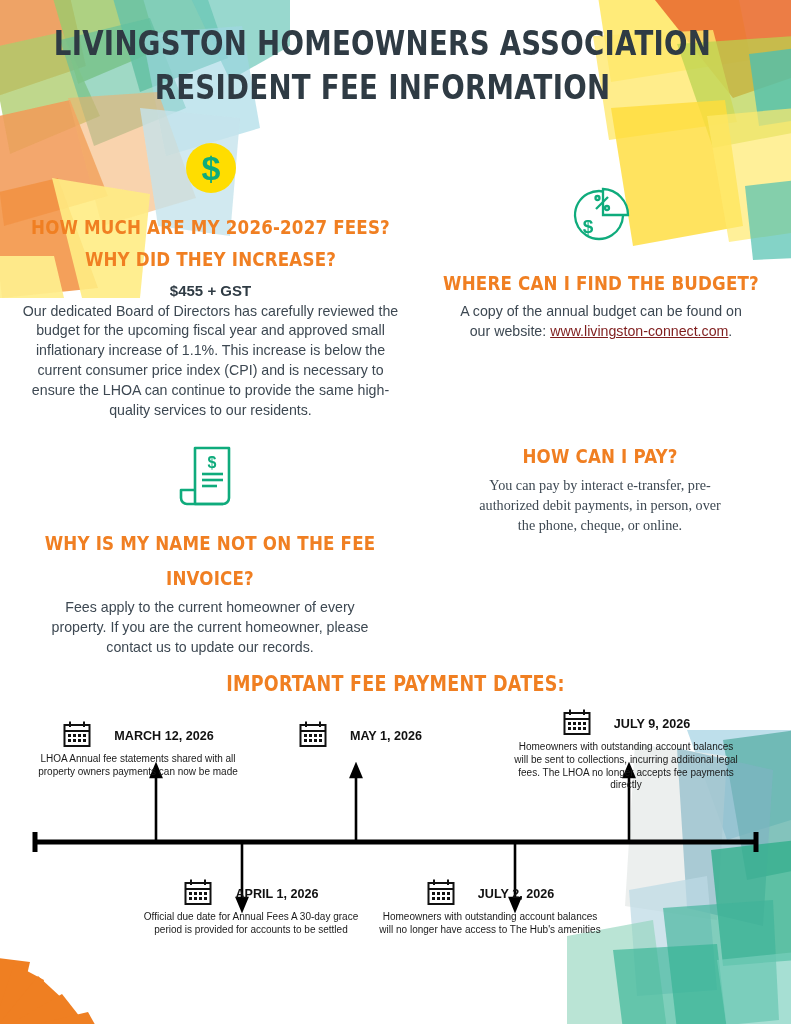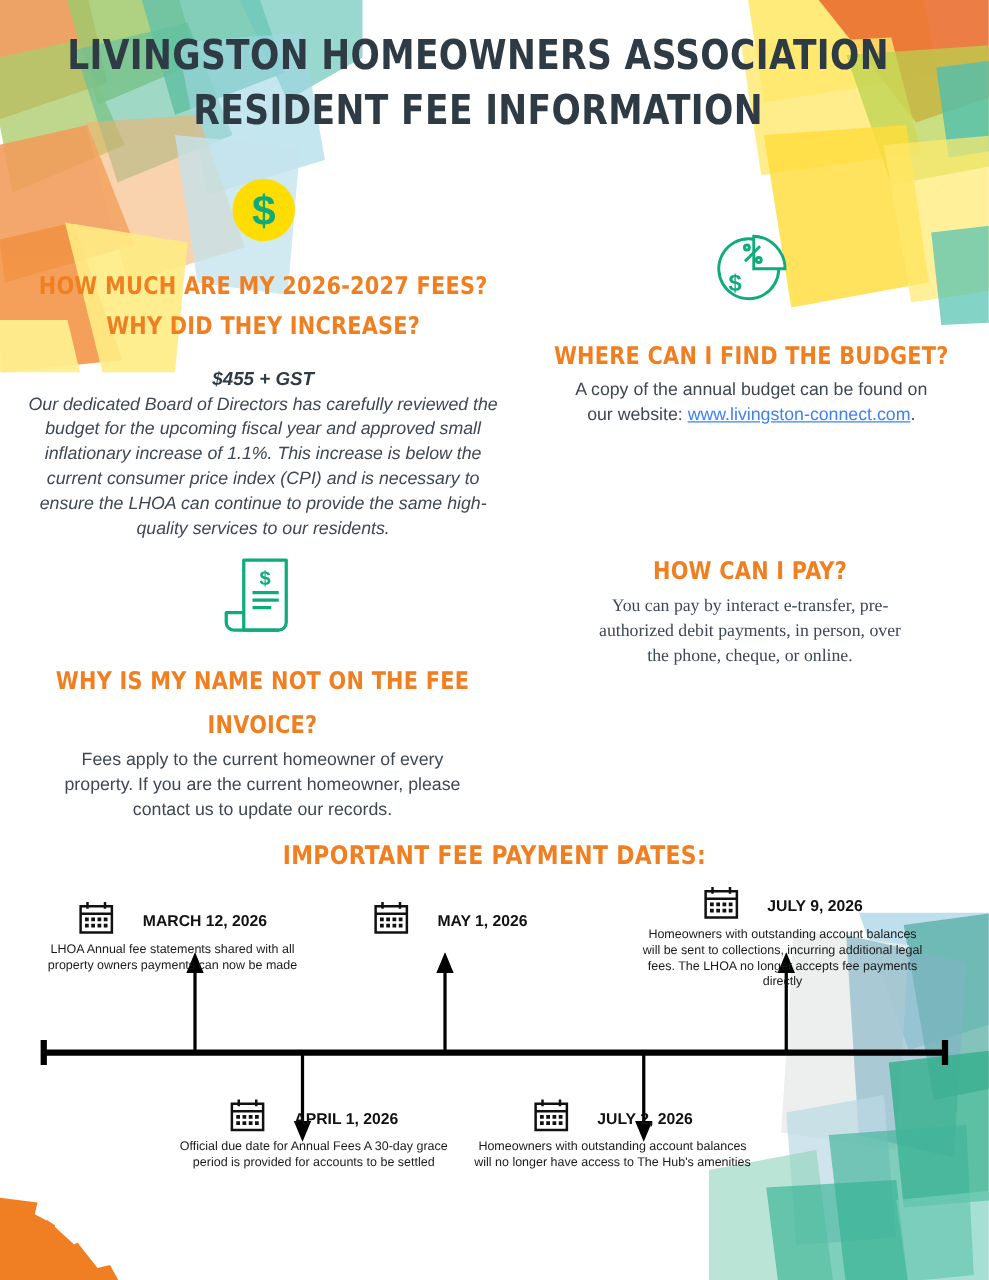--- a/index.html
+++ b/index.html
@@ -51,34 +51,34 @@
     transform:scaleX(0.95);
   }
   .q-body {
     font-size:14.2px;
     line-height:1.40;
     text-align:center;
     color:#3d4852;
     margin-top:3px;
   }
   .q-amount { font-weight:bold; font-size:15px; color:#2f3b44; display:block; margin-bottom:1px;}
-  .link { color:#3b82f6; }
+  .link { color:#7f1d1d; }
 
   
   #block-fees      { left:8px;  top:138px;  width:405px; }
   #block-budget    { left:420px;top:175px;  width:362px; }
   #block-invoice   { left:30px; top:440px;  width:360px; }
   #block-pay       { left:432px;top:428px;  width:336px; }
 
   #block-fees .q-title   { font-size:19.5px; line-height:1.63; }
   #block-budget .q-title { font-size:19.5px; }
   #block-invoice .q-title{ font-size:19.5px; line-height:1.82; }
   #block-pay .q-title    { font-size:19.5px; }
 
-  #block-fees .q-body    { padding:0 10px; margin-top:16px;font-style:italic; }
+  #block-fees .q-body    { padding:0 10px; margin-top:4px; }
   #block-budget .q-body  { padding:0 28px; }
   #block-invoice .q-body { padding:0 8px; margin-top:1px; }
   #block-pay .q-body     { padding:0 42px; margin-top:4px;font-family:Liberation Serif, serif; }
 
   
   #timeline { position:absolute; left:0; top:672px; width:791px; height:352px; z-index:4; }
   .tl-heading {
     font-family:"DejaVu Sans Condensed","Liberation Sans", sans-serif;
     font-weight:bold;
     color:#f07f22;

